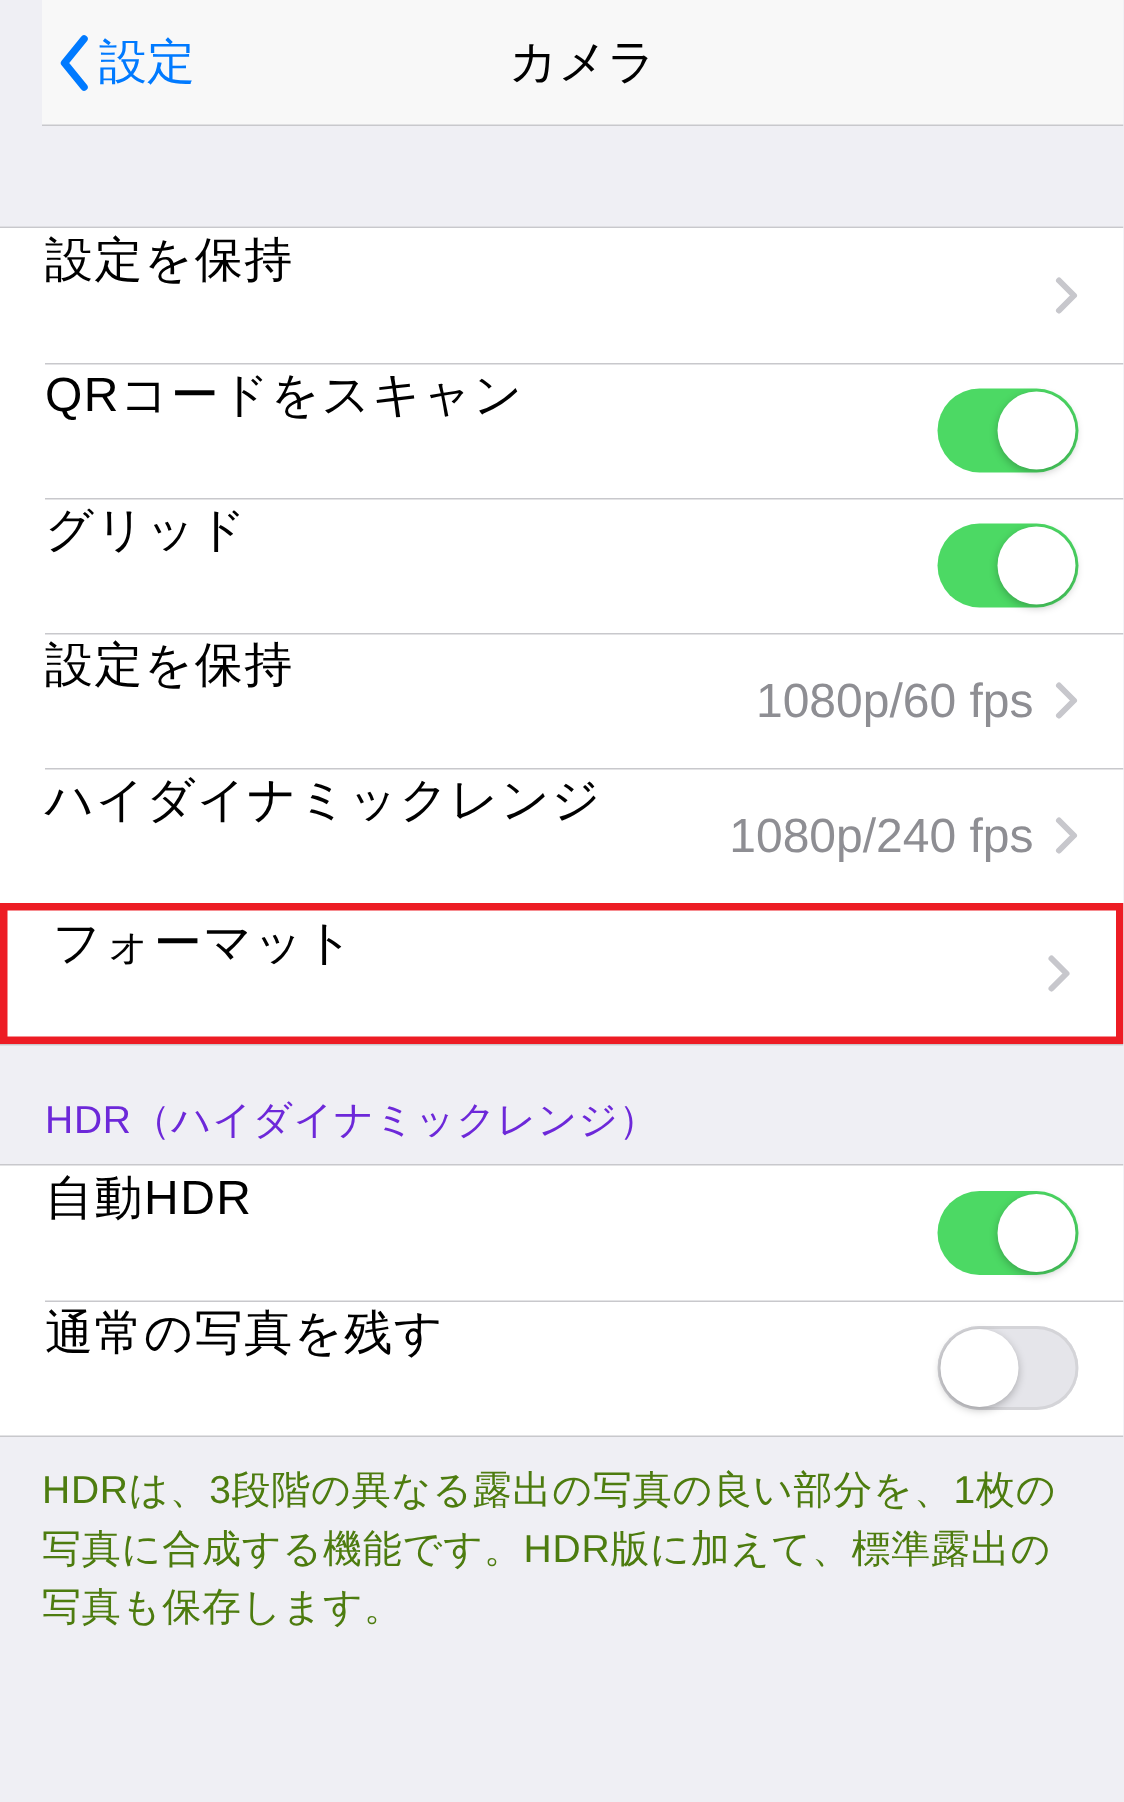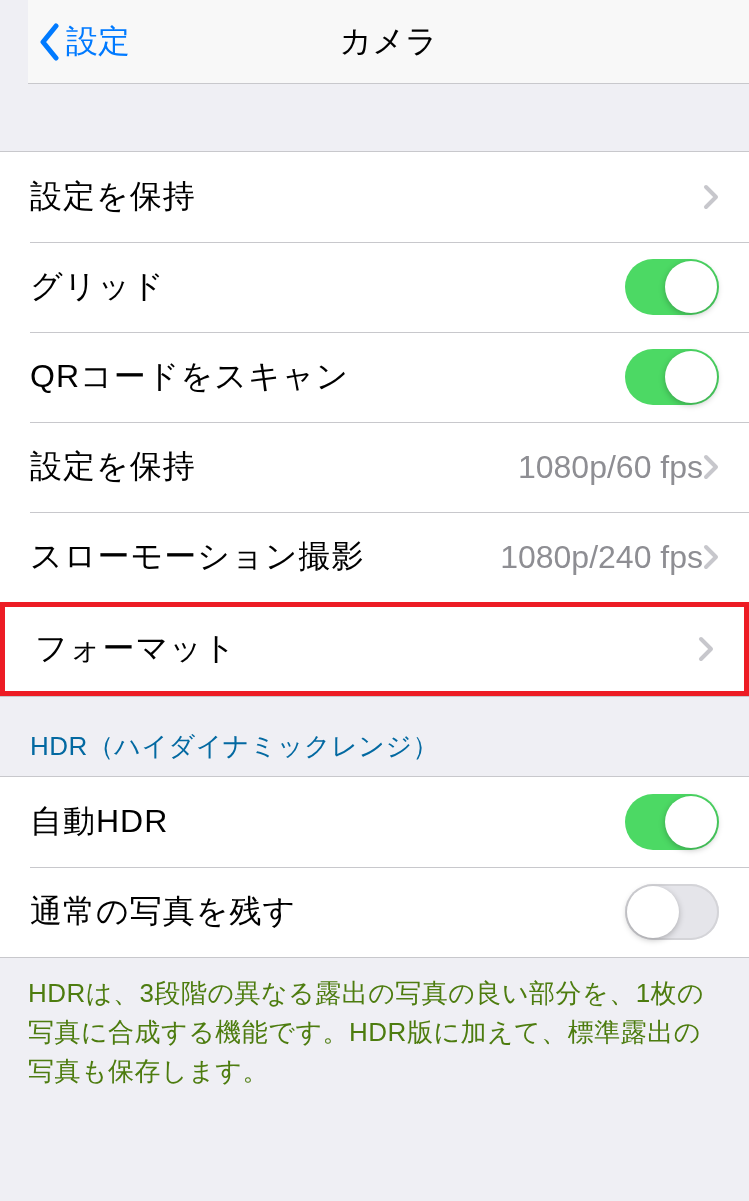--- a/index.html
+++ b/index.html
@@ -47,21 +47,20 @@
     .spacer {
       height: 67px;
     }
     .group {
       background: #fff;
       border-top: 1px solid #c8c8cc;
       border-bottom: 1px solid #c8c8cc;
     }
     .row {
       display: flex;
-      align-items: center;
       justify-content: space-between;
       padding: 0 30px 0 30px;
       height: 90px;
       position: relative;
     }
     .row + .row::before {
       content: "";
       position: absolute;
       left: 30px;
       right: 0;
@@ -70,20 +69,21 @@
       background: #c8c8cc;
     }
     .row-label {
       font-size: 32px;
       color: #000;
       letter-spacing: 1px;
     }
     .row-right {
       display: flex;
       align-items: center;
+      gap: 14px;
     }
     .row-value {
       font-size: 32px;
       color: #8e8e93;
     }
     .chevron-right {
       width: 16px;
       height: 26px;
       flex-shrink: 0;
     }
@@ -120,21 +120,21 @@
       border: 5px solid #ed1c24;
       position: relative;
       font-family: Liberation Serif, serif;
     }
     .highlight-box .row {
       height: 84px;
     }
     .section-header {
       padding: 32px 30px 12px 30px;
       font-size: 26px;
-      color: #0369a1;
+      color: #6d28d9;
       letter-spacing: 0.5px;
     }
     .section-footer {
       padding: 16px 30px 18px 28px;
       font-size: 26px;
       color: #4d7c0f;
       line-height: 1.5;
       letter-spacing: 0.5px;
     }
   </style>
@@ -158,49 +158,49 @@
   <div class="row">
     <span class="row-label">設定を保持</span>
     <div class="row-right">
       <svg class="chevron-right" viewBox="0 0 16 26">
         <polyline points="3,3 13,13 3,23" fill="none" stroke="#c7c7cc" stroke-width="4" stroke-linecap="round" stroke-linejoin="round"></polyline>
       </svg>
     </div>
   </div>
 
   <div class="row">
+    <span class="row-label">QRコードをスキャン</span>
+    <div class="row-right">
+      <div class="toggle on">
+        <div class="toggle-knob"></div>
+      </div>
+    </div>
+  </div>
+
+  <div class="row">
     <span class="row-label">グリッド</span>
-    <div class="row-right">
-      <div class="toggle on">
-        <div class="toggle-knob"></div>
-      </div>
-    </div>
-  </div>
-
-  <div class="row">
-    <span class="row-label">QRコードをスキャン</span>
     <div class="row-right">
       <div class="toggle on">
         <div class="toggle-knob"></div>
       </div>
     </div>
   </div>
 
   <div class="row">
     <span class="row-label">設定を保持</span>
     <div class="row-right">
       <span class="row-value">1080p/60 fps</span>
       <svg class="chevron-right" viewBox="0 0 16 26">
         <polyline points="3,3 13,13 3,23" fill="none" stroke="#c7c7cc" stroke-width="4" stroke-linecap="round" stroke-linejoin="round"></polyline>
       </svg>
     </div>
   </div>
 
   <div class="row">
-    <span class="row-label">スローモーション撮影</span>
+    <span class="row-label">ハイダイナミックレンジ</span>
     <div class="row-right">
       <span class="row-value">1080p/240 fps</span>
       <svg class="chevron-right" viewBox="0 0 16 26">
         <polyline points="3,3 13,13 3,23" fill="none" stroke="#c7c7cc" stroke-width="4" stroke-linecap="round" stroke-linejoin="round"></polyline>
       </svg>
     </div>
   </div>
 
   <div class="highlight-box">
     <div class="row">

